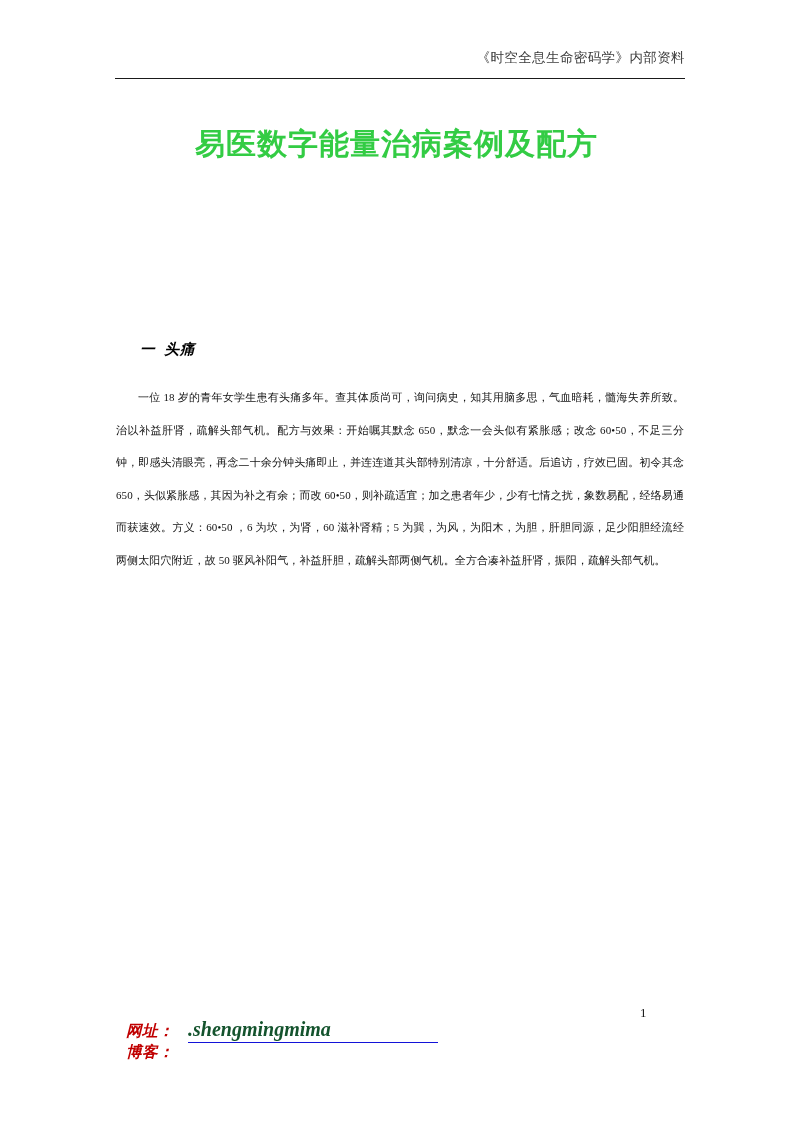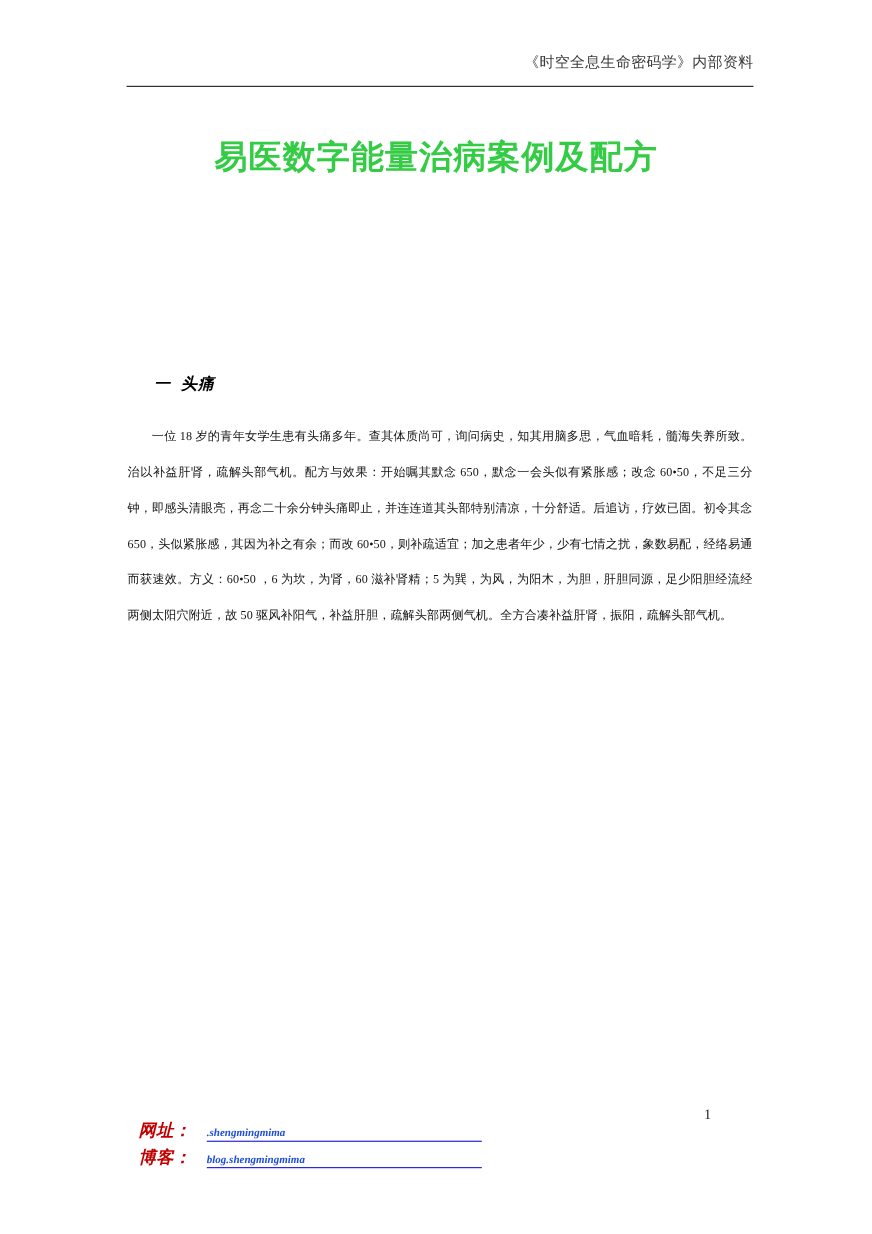--- a/index.html
+++ b/index.html
@@ -129,24 +129,24 @@
     font-size: 15.5px;
     font-weight: 700;
     font-style: italic;
     color: #c00000;
     width: 62px;
     flex: none;
     letter-spacing: 0.5px;
   }
   .footer-link {
     font-family: "Liberation Serif", "DejaVu Serif", serif;
-    font-size: 10px;
+    font-size: 20px;
     font-weight: 700;
     font-style: italic;
-    color: #1d4ed8;
+    color: #14532d;
     text-decoration: none;
     border-bottom: 1.4px solid #1313d8;
     padding-bottom: 1px;
     display: inline-block;
     min-width: 250px;
   }
   .footer-link.short { min-width: 250px; }
 
   .page-number {
     position: absolute;
@@ -186,19 +186,18 @@
 
   </div>
 
   <div class="footer">
     <div class="footer-row">
       <span class="footer-label">网址：</span>
       <span class="footer-link short">.shengmingmima</span>
     </div>
     <div class="footer-row">
       <span class="footer-label">博客：</span>
-      <span class="footer-link">blog.shengmingmima</span>
     </div>
   </div>
 
   <div class="page-number">1</div>
 
 </div>
 
 </body></html>

